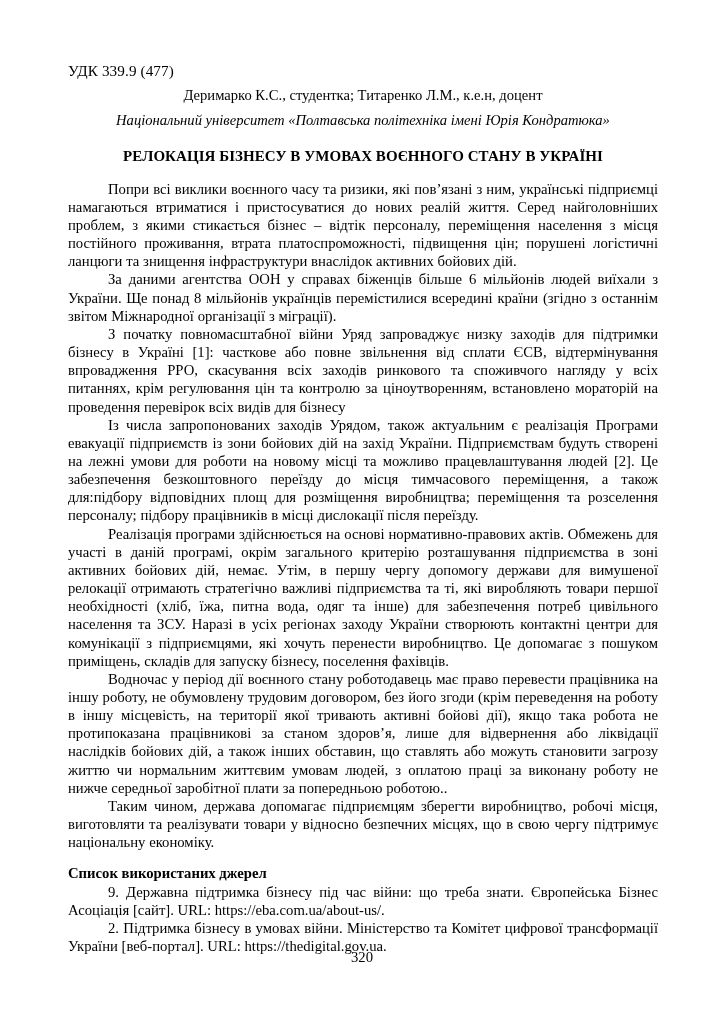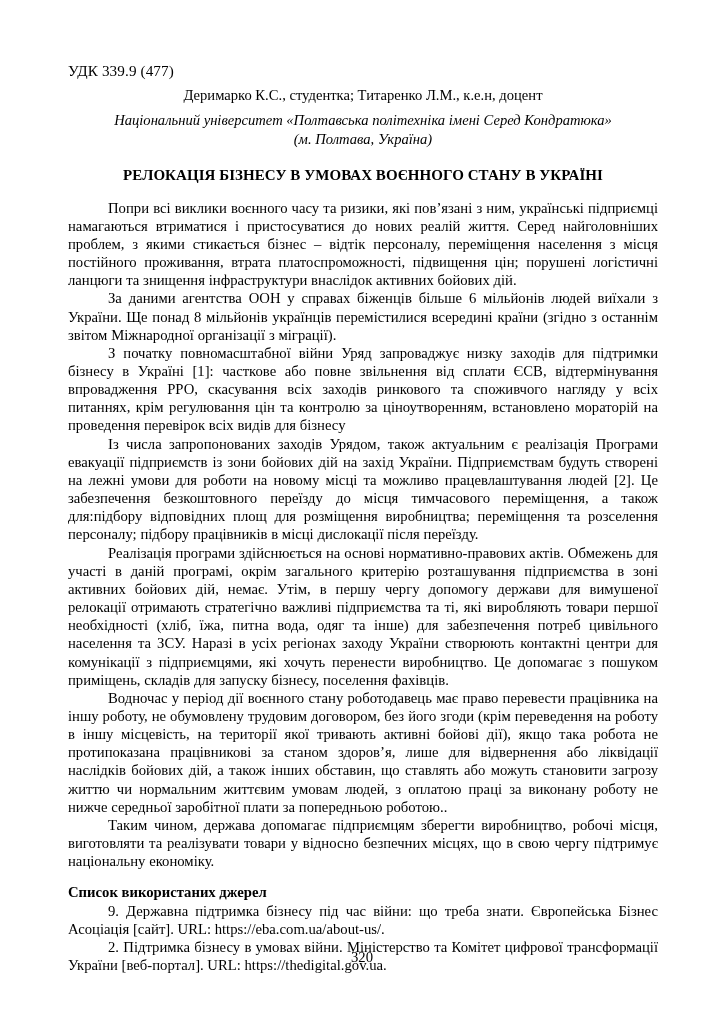--- a/index.html
+++ b/index.html
@@ -95,22 +95,21 @@
   }
 </style>
 </head>
 <body>
 
 <div class="page">
 
   <div class="udc">УДК 339.9 (477)</div>
 
   <div class="byline">Деримарко К.С., студентка; Титаренко Л.М., к.е.н, доцент</div>
-  <div class="affil">Національний університет «Полтавська політехніка імені Серед Кондратюка»</div>
-  <div class="affil-city">(м. Полтава, Україна)</div>
+  <div class="affil">Національний університет «Полтавська політехніка імені Юрія Кондратюка»</div>
 
   <h1 class="doc-title">РЕЛОКАЦІЯ БІЗНЕСУ В УМОВАХ ВОЄННОГО СТАНУ В УКРАЇНІ</h1>
 
   <p class="body-par">Попри всі виклики воєнного часу та ризики, які пов’язані з ним, українські підприємці намагаються втриматися і пристосуватися до нових реалій життя. Серед найголовніших проблем, з якими стикається бізнес – відтік персоналу, переміщення населення з місця постійного проживання, втрата платоспроможності, підвищення цін; порушені логістичні ланцюги та знищення інфраструктури внаслідок активних бойових дій.</p>
   <p class="body-par">За даними агентства ООН у справах біженців більше 6 мільйонів людей виїхали з України. Ще понад 8 мільйонів українців перемістилися всередині країни (згідно з останнім звітом Міжнародної організації з міграції).</p>
   <p class="body-par">З початку повномасштабної війни Уряд запроваджує низку заходів для підтримки бізнесу в Україні [1]: часткове або повне звільнення від сплати ЄСВ, відтермінування впровадження РРО, скасування всіх заходів ринкового та споживчого нагляду у всіх питаннях, крім регулювання цін та контролю за ціноутворенням, встановлено мораторій на проведення перевірок всіх видів для бізнесу</p>
   <p class="body-par">Із числа запропонованих заходів Урядом, також актуальним є реалізація Програми евакуації підприємств із зони бойових дій на захід України. Підприємствам будуть створені на лежні умови для роботи на новому місці та можливо  працевлаштування людей [2]. Це забезпечення безкоштовного переїзду до місця тимчасового переміщення, а також для:підбору відповідних площ для розміщення виробництва; переміщення та розселення персоналу; підбору працівників в місці дислокації після переїзду.</p>
   <p class="body-par">Реалізація програми здійснюється на основі  нормативно-правових актів. Обмежень для участі в даній програмі, окрім загального критерію розташування підприємства в зоні активних бойових дій, немає. Утім, в першу чергу допомогу держави для вимушеної релокації отримають стратегічно важливі підприємства та ті, які виробляють товари першої необхідності (хліб, їжа, питна вода, одяг та інше) для забезпечення потреб цивільного населення та ЗСУ. Наразі  в усіх регіонах заходу України створюють контактні центри для комунікації з підприємцями, які хочуть перенести виробництво. Це допомагає з пошуком приміщень, складів для запуску бізнесу, поселення фахівців.</p>
   <p class="body-par">Водночас  у період дії воєнного стану роботодавець має право перевести працівника на іншу роботу, не обумовлену трудовим договором, без його згоди (крім переведення на роботу в іншу місцевість, на території якої тривають активні бойові дії), якщо така робота не протипоказана працівникові за станом здоров’я, лише для відвернення або ліквідації наслідків бойових дій, а також інших обставин, що ставлять або можуть становити загрозу життю чи нормальним життєвим умовам людей, з оплатою праці за виконану роботу не нижче середньої заробітної плати за попередньою роботою..</p>
   <p class="body-par">Таким чином, держава допомагає підприємцям зберегти виробництво, робочі місця, виготовляти та реалізувати товари у відносно безпечних місцях, що в свою чергу підтримує національну економіку.</p>

